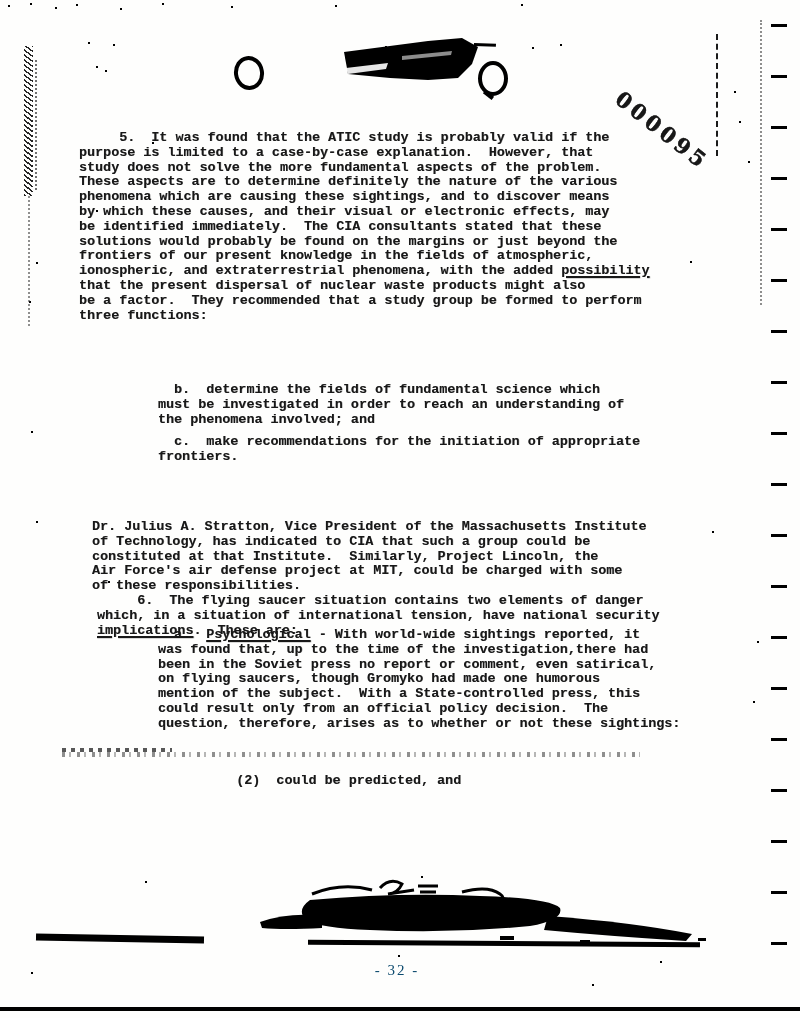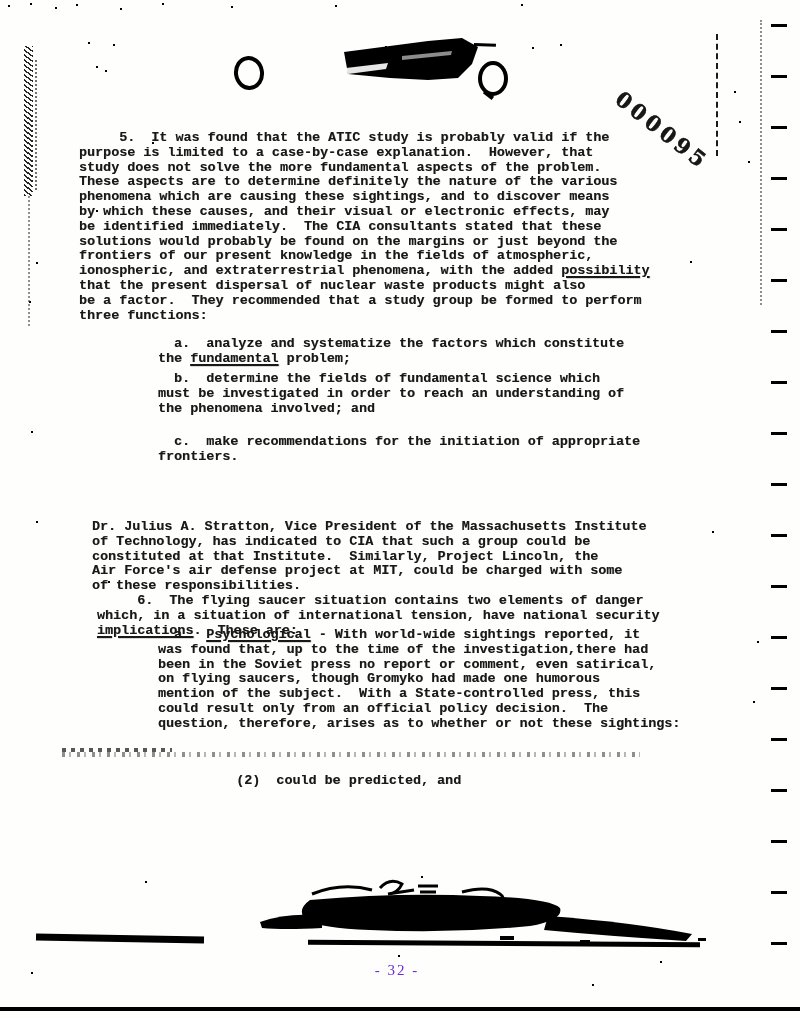--- a/index.html
+++ b/index.html
@@ -8,21 +8,21 @@
   .page{position:absolute;inset:0;background:#fefefd;}
 
   
   .t{position:absolute;white-space:pre;font-family:"Liberation Mono",monospace;
      font-weight:700;font-size:13.4px;line-height:14.8px;color:#181818;
      text-shadow:0.35px 0.35px 0 rgba(10,10,10,.45);}
   .ul{text-decoration:underline;text-decoration-thickness:1.5px;text-underline-offset:2px;}
 
   
   .pageno{position:absolute;top:962px;left:352px;width:90px;text-align:center;
-     font-family:"Liberation Serif",serif;font-size:15px;color:#6d28d9;letter-spacing:2px;}
+     font-family:"Liberation Serif",serif;font-size:15px;color:#0c4a6e;letter-spacing:2px;}
 
   
   .ctrlnum{position:absolute;left:626px;top:86px;transform:rotate(38deg);transform-origin:left top;
      font-family:"DejaVu Serif",serif;font-weight:700;font-size:21px;letter-spacing:4px;
      color:#181818;-webkit-text-stroke:0.5px #000;}
 
   
   .circle-o{position:absolute;left:234px;top:56px;width:22px;height:26px;border:4px solid #000;
      border-radius:50%;transform:rotate(-8deg);}
   .circle-q{position:absolute;left:478px;top:61px;width:22px;height:27px;border:4px solid #000;
@@ -103,24 +103,22 @@
 phenomena which are causing these sightings, and to discover means
 by which these causes, and their visual or electronic effects, may
 be identified immediately.  The CIA consultants stated that these
 solutions would probably be found on the margins or just beyond the
 frontiers of our present knowledge in the fields of atmospheric,
 ionospheric, and extraterrestrial phenomena, with the added </span><span class="ul">possibility</span><span>
 that the present dispersal of nuclear waste products might also
 be a factor.  They recommended that a study group be formed to perform
 three functions:</span></div>
 
-  <div class="t" style="left:158px;top:337px;"><span>  a.  analyze and systematize the factors which constitute
-the </span><span class="ul">fundamental</span><span> problem;</span></div>
 
-  <div class="t" style="left:158px;top:372px;">  b.  determine the fields of fundamental science which
+  <div class="t" style="left:158px;top:383px;">  b.  determine the fields of fundamental science which
 must be investigated in order to reach an understanding of
 the phenomena involved; and</div>
 
   <div class="t" style="left:158px;top:435px;">  c.  make recommendations for the initiation of appropriate
 frontiers.</div>
 
   <div class="t" style="left:92px;top:480px;margin-top:40px;">Dr. Julius A. Stratton, Vice President of the Massachusetts Institute
 of Technology, has indicated to CIA that such a group could be
 constituted at that Institute.  Similarly, Project Lincoln, the
 Air Force's air defense project at MIT, could be charged with some

